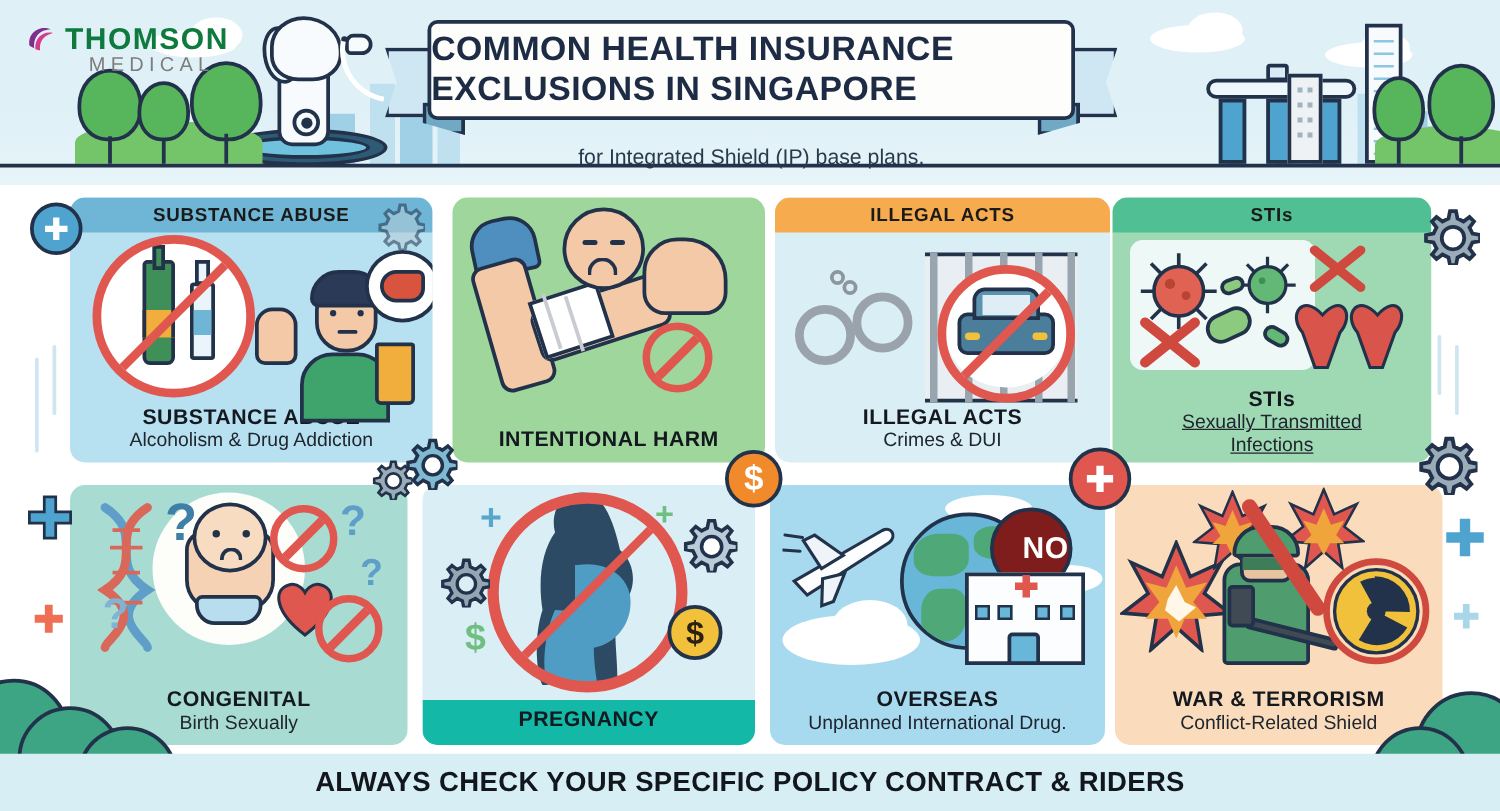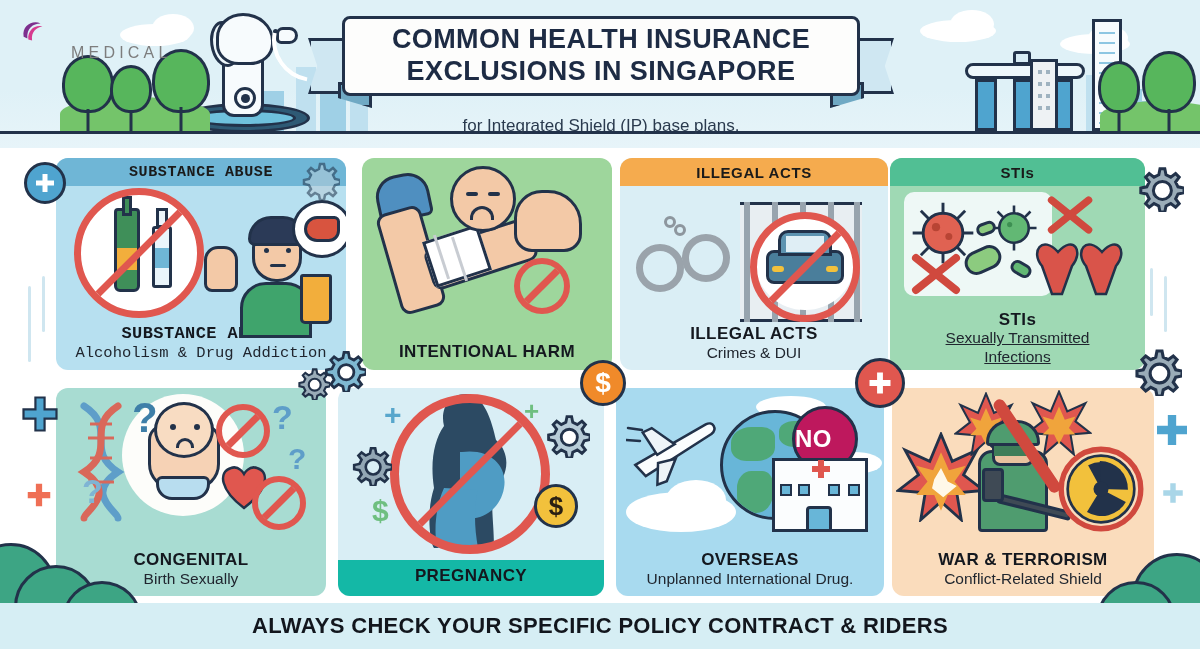--- a/index.html
+++ b/index.html
@@ -79,21 +79,21 @@
   .ribbon .tail { position:absolute; top:22px; width:42px; height:56px;
       background:#cfe7f2; border:3px solid #22324a; }
   .ribbon .tail.l { left:-34px; clip-path: polygon(0 0,100% 0,100% 100%,0 100%,22% 50%); }
   .ribbon .tail.r { right:-34px; clip-path: polygon(0 0,100% 0,78% 50%,100% 100%,0 100%); }
   .ribbon .fold { position:absolute; top:66px; width:34px; height:26px; background:#6fa9c4;
       border:3px solid #22324a; }
   .ribbon .fold.l { left:-4px; clip-path: polygon(0 0,100% 0,100% 100%,0 62%); }
   .ribbon .fold.r { right:-4px; clip-path: polygon(0 0,100% 0,100% 62%,0 100%); }
   .ribbon .plate { position:absolute; left:0; top:0; width:518px; height:80px;
       background:#fdfdfc; border:3px solid #22324a; border-radius:8px; display:flex;
-      flex-direction:column; align-items:center; justify-content:center; }
+      flex-direction:column; align-items:flex-start; justify-content:center; }
   .title-l1, .title-l2 {
     font-size:27px; font-weight:bold; letter-spacing:0.4px; color:#1d2b44;
     line-height:1.18; white-space:nowrap;
   }
   .subtitle {
     position:absolute; left:342px; top:116px; width:518px; text-align:center;
     font-size:17px; color:#2a3a4e;
   }
 
   
@@ -223,39 +223,40 @@
         <div class="trunk" style="height:22px;"></div>
     </div>
 
     <div class="hdr-ground"></div>
 
     <div style="position:absolute;left:18px;top:14px;width:170px;height:54px;">
       <svg width="30" height="30" viewBox="0 0 32 32" style="position:absolute;left:0;top:2px;">
         <path d="M6 22 C4 10, 16 4, 24 8 C16 8, 9 13, 10 24 Z" fill="#7d2f8e"></path>
         <path d="M11 25 C10 15, 18 9, 26 11 C19 13, 14 17, 15 26 Z" fill="#d63a8f"></path>
       </svg>
+      <div style="position:absolute;left:34px;top:4px;font-size:24px;font-weight:bold;letter-spacing:1.2px;color:#0f7a3d;">THOMSON</div>
       <div style="position:absolute;left:53px;top:30px;font-size:16px;letter-spacing:4.2px;color:#7d7d7d;">MEDICAL</div>
     </div>
 
     <div class="ribbon">
       <div class="tail l"></div>
       <div class="tail r"></div>
       <div class="fold l"></div>
       <div class="fold r"></div>
       <div class="plate">
         <div class="title-l1">COMMON HEALTH INSURANCE</div>
         <div class="title-l2">EXCLUSIONS IN SINGAPORE</div>
       </div>
     </div>
     <div class="subtitle">for Integrated Shield (IP) base plans.</div>
   </div>
 
   <div class="grid-area">
 
-    <div class="card" style="left:56px;top:10px;width:290px;height:212px;background:#b7e0f0;font-family:Liberation Mono, monospace;">
+    <div class="card" style="left:56px;top:10px;width:290px;height:212px;background:#b7e0f0;">
       <div class="band" style="background:#6fb6d6;">SUBSTANCE ABUSE</div>
       <div class="art">
 
         <div style="position:absolute;left:22px;top:6px;width:122px;height:122px;background:#fff;border-radius:50%;"></div>
 
         <div style="position:absolute;left:58px;top:22px;width:26px;height:84px;background:#3f8f59;border:3px solid #22324a;border-radius:4px 4px 6px 6px;"></div>
         <div style="position:absolute;left:66px;top:10px;width:10px;height:20px;background:#3f8f59;border:3px solid #22324a;"></div>
         <div style="position:absolute;left:58px;top:62px;width:26px;height:22px;background:#f2ae3c;border-left:3px solid #22324a;border-right:3px solid #22324a;"></div>
 
         <div style="position:absolute;left:96px;top:40px;width:20px;height:62px;background:#eaf5fb;border:3px solid #22324a;border-radius:3px;"></div>
@@ -488,21 +489,21 @@
           </g>
         </svg>
 
         <div style="position:absolute;left:104px;top:22px;width:110px;height:110px;background:#68b6d8;border:3px solid #22324a;border-radius:50%;overflow:hidden;">
           <div style="position:absolute;left:8px;top:14px;width:44px;height:34px;background:#4fa878;border-radius:46% 30% 40% 36%;"></div>
           <div style="position:absolute;left:56px;top:8px;width:38px;height:26px;background:#4fa878;border-radius:40% 46% 30% 40%;"></div>
           <div style="position:absolute;left:14px;top:58px;width:36px;height:42px;background:#4fa878;border-radius:40% 30% 46% 40%;"></div>
           <div style="position:absolute;left:62px;top:54px;width:34px;height:30px;background:#4fa878;border-radius:36% 44% 32% 40%;"></div>
         </div>
 
-        <div style="position:absolute;left:176px;top:18px;width:66px;height:66px;background:#be185d;border:3px solid #22324a;border-radius:50%;display:flex;align-items:center;justify-content:flex-start;">
+        <div style="position:absolute;left:176px;top:18px;width:66px;height:66px;background:#7f1d1d;border:3px solid #22324a;border-radius:50%;display:flex;align-items:center;justify-content:flex-end;">
           <span style="color:#fff;font-weight:bold;font-size:24px;letter-spacing:0.5px;">NO</span>
         </div>
         <div style="position:absolute;left:206px;top:82px;width:5px;height:24px;background:#dfe8ee;border:2px solid #22324a;"></div>
 
         <div style="position:absolute;left:156px;top:70px;width:96px;height:74px;background:#fbfdfe;border:3px solid #22324a;"></div>
         <div style="position:absolute;left:196px;top:78px;width:18px;height:6px;background:#e0574f;"></div>
         <div style="position:absolute;left:202px;top:72px;width:6px;height:18px;background:#e0574f;"></div>
         <div style="position:absolute;left:164px;top:96px;width:12px;height:12px;background:#68b6d8;border:2px solid #22324a;"></div>
         <div style="position:absolute;left:182px;top:96px;width:12px;height:12px;background:#68b6d8;border:2px solid #22324a;"></div>
         <div style="position:absolute;left:212px;top:96px;width:12px;height:12px;background:#68b6d8;border:2px solid #22324a;"></div>

